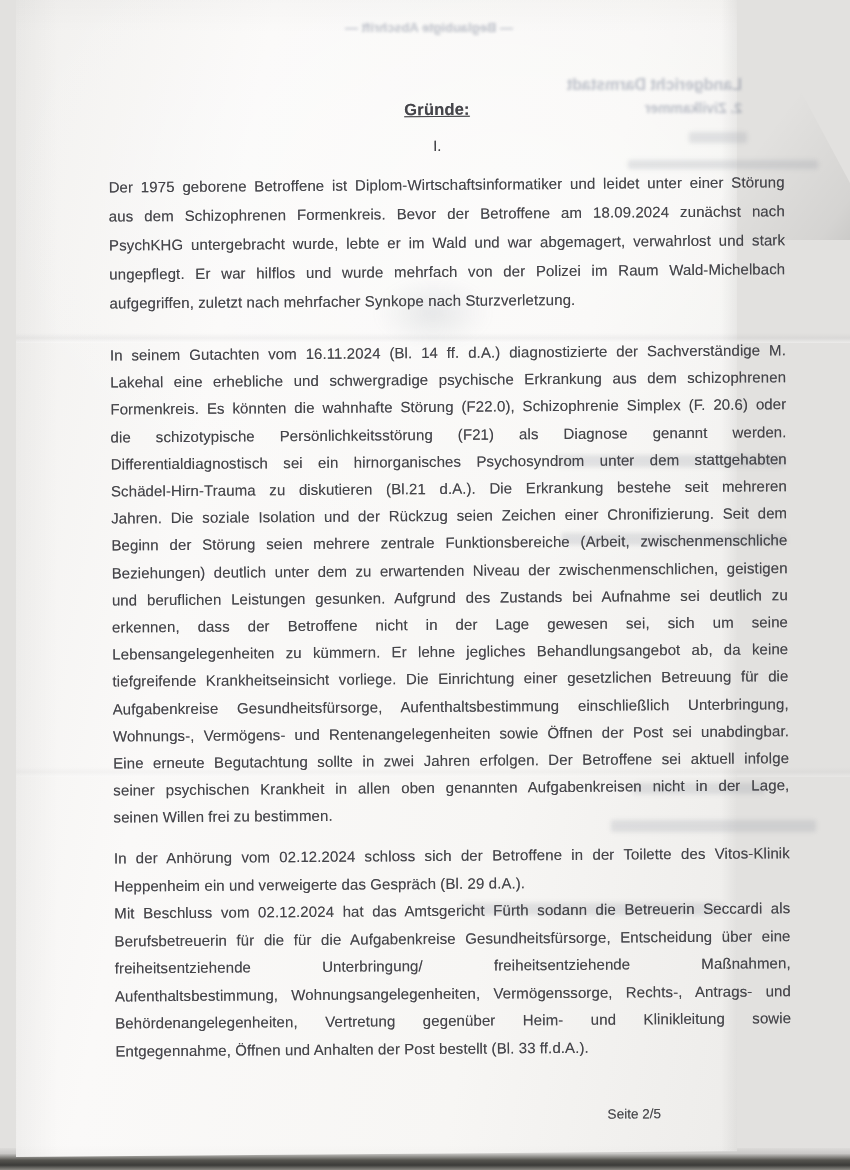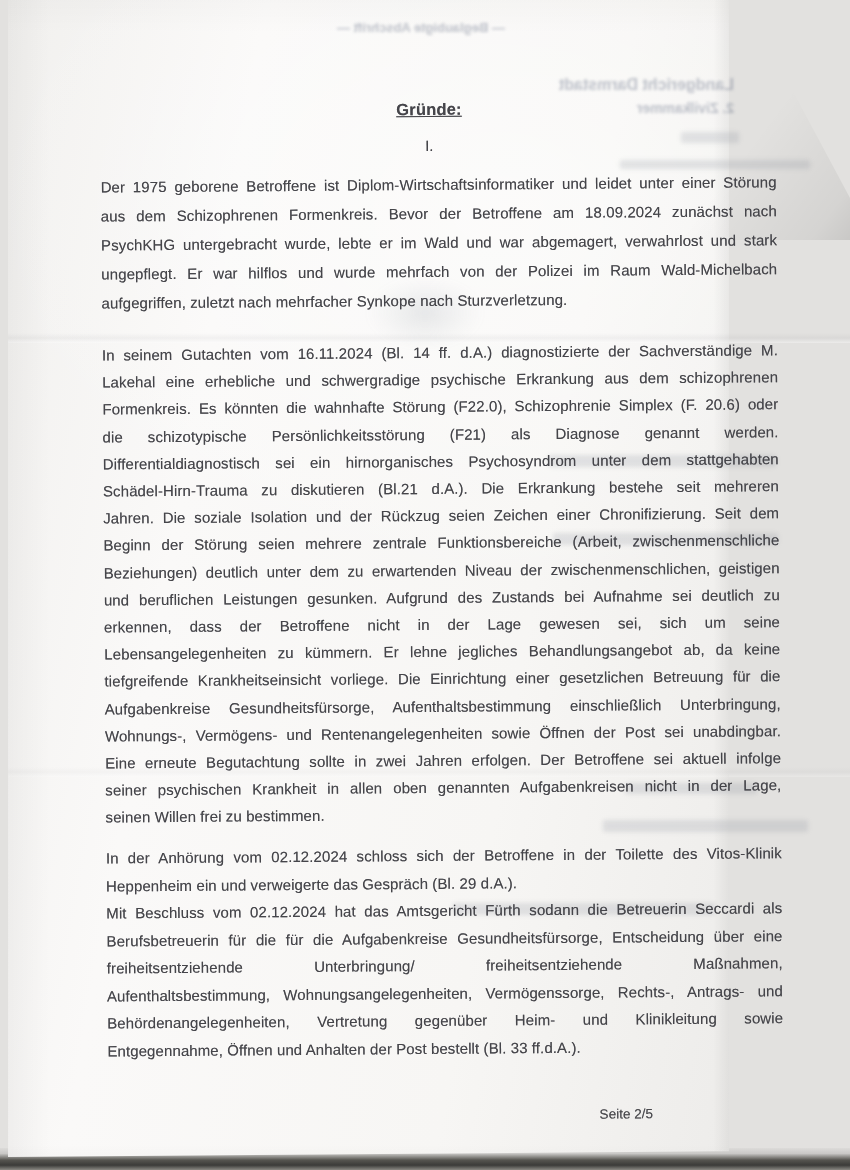--- a/index.html
+++ b/index.html
@@ -11,21 +11,21 @@
     overflow:hidden;
   }
   .scan{position:relative;width:850px;height:1170px;}
   
   .scan-bottom{
     position:absolute;left:0;top:1148px;width:850px;height:22px;z-index:0;
     background:linear-gradient(to bottom,#dcdbd9 0%,#c9c8c6 25%,#55544f 55%,#3b3b39 78%,#8a8983 100%);
   }
   
   .paper{
-    position:absolute;left:8px;top:0;width:721px;height:1170px;z-index:1;
+    position:absolute;left:16px;top:0;width:721px;height:1170px;z-index:1;
     clip-path:polygon(0 0,736px 0,842px 198px,842px 1146px,742px 1151px,0 1157px);
     background:
       radial-gradient(120% 55% at 68% 18%,rgba(255,255,255,0.55),rgba(255,255,255,0) 60%),
       linear-gradient(100deg,#f1f0ee 0%,#faf9f8 28%,#f7f6f4 68%,#edecea 100%);
   }
   .paper::after{
     content:'';position:absolute;inset:0;pointer-events:none;
     background:
       linear-gradient(to right,rgba(0,0,0,0.035),transparent 42px),
       linear-gradient(to left,rgba(0,0,0,0.055),transparent 16px),

